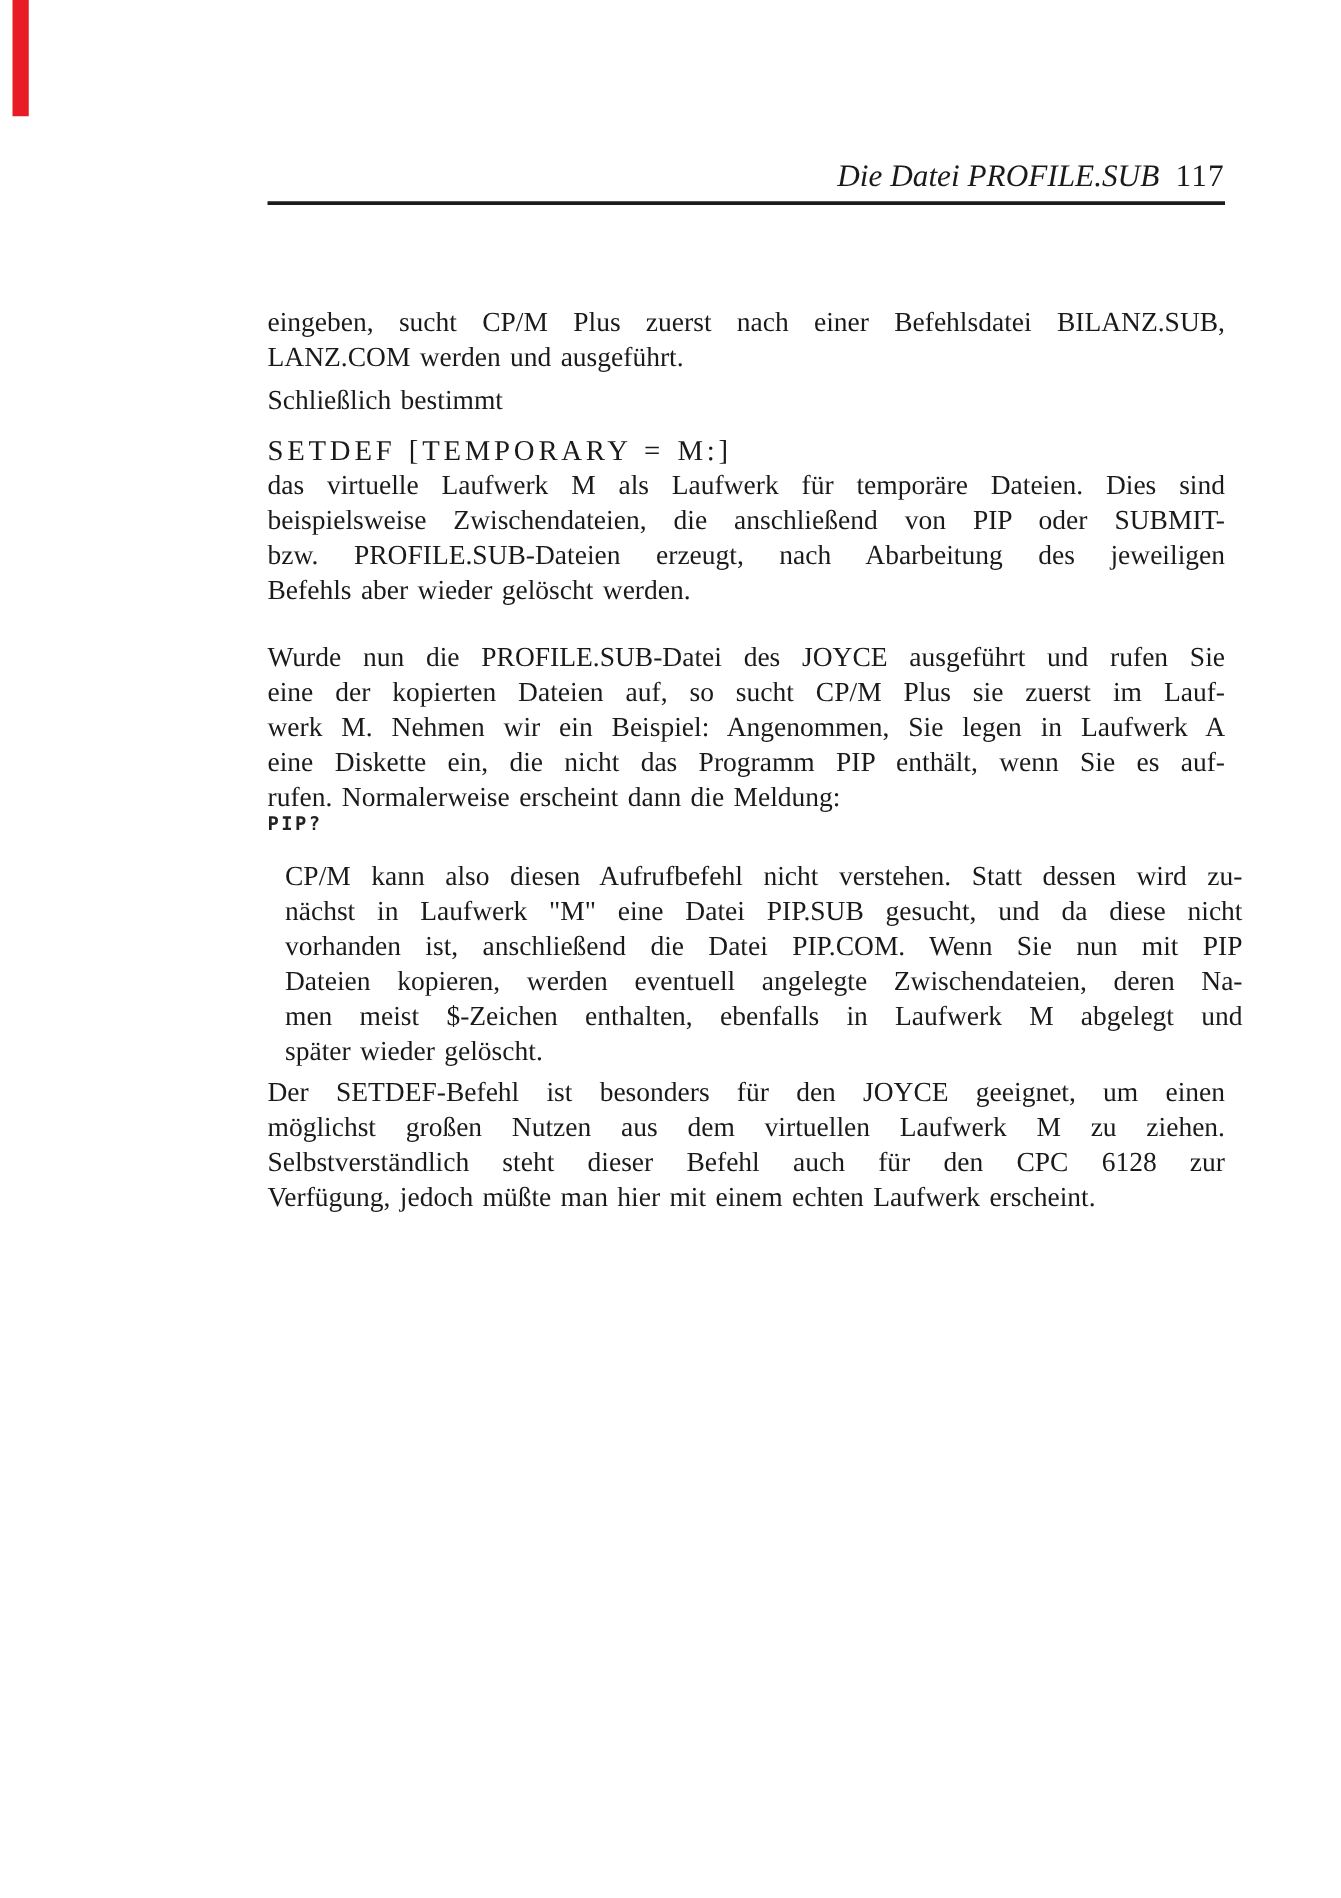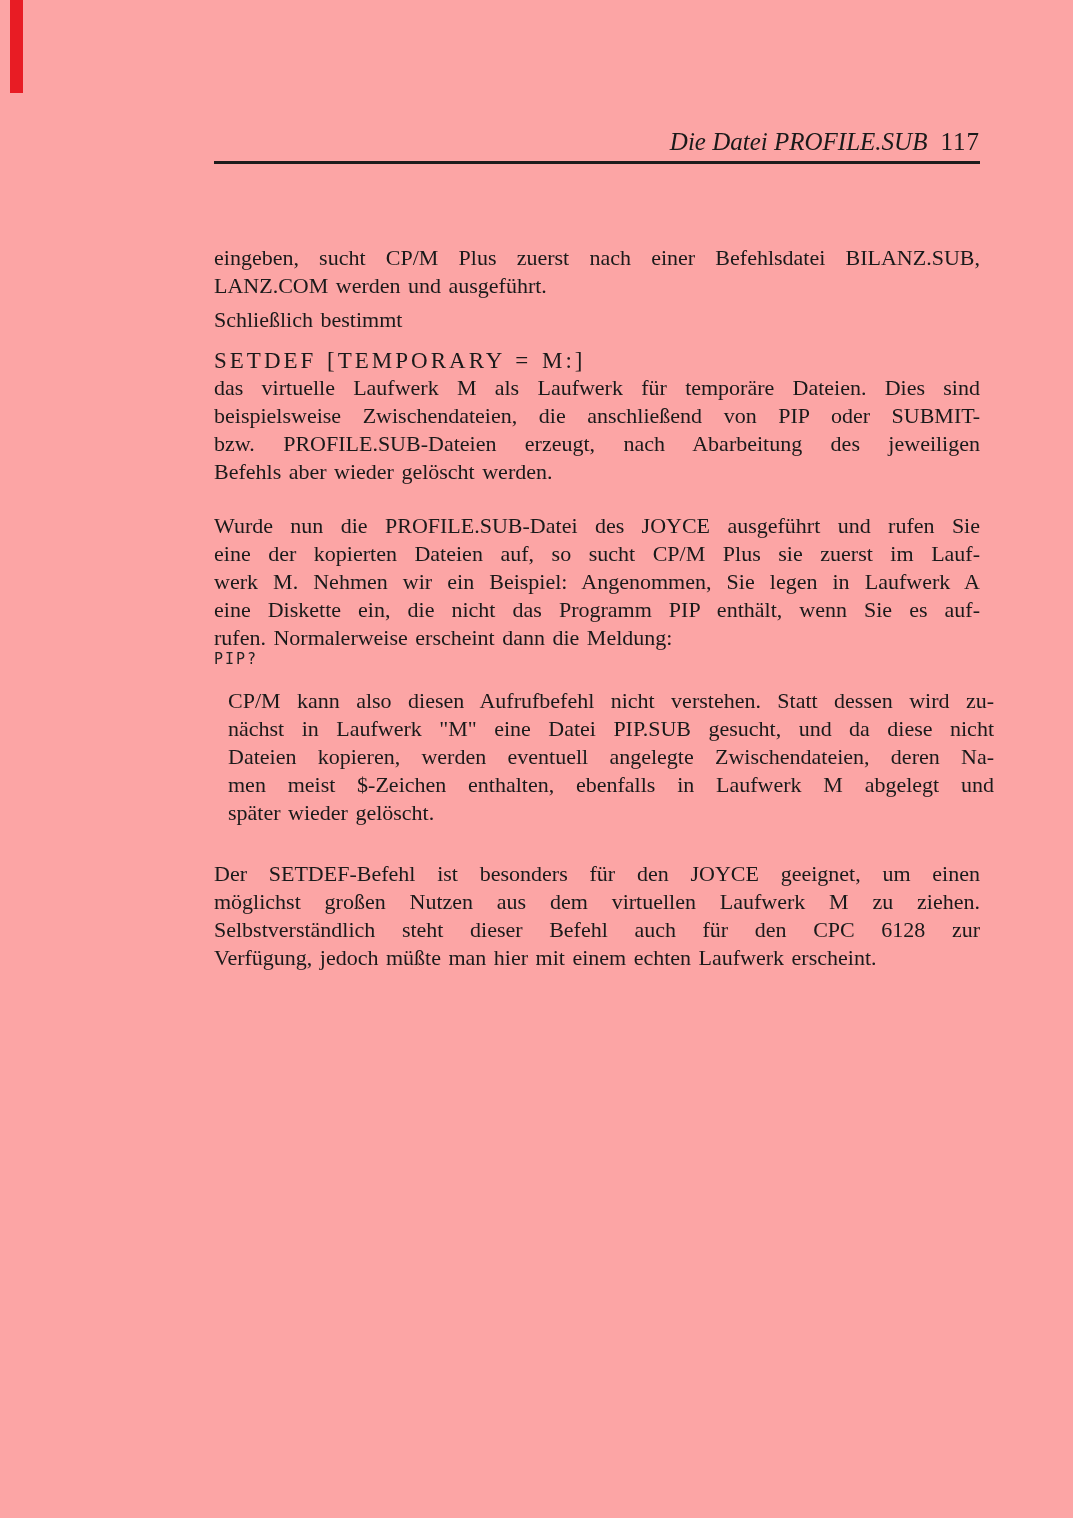--- a/index.html
+++ b/index.html
@@ -48,32 +48,32 @@
   .p-setdef{
     top:347px;
     font-size:23px;line-height:28px;
     letter-spacing:3px;word-spacing:6px;
   }
   .p3{top:374px;}
   .p4{top:512px;}
   .p-pip{
     top:650px;
     font-family:"DejaVu Sans Mono", monospace;
-    font-weight:normal;
+    font-weight:bold;
     font-size:15px;line-height:19px;
     letter-spacing:2px;
     color:#222;
   }
   .p5{top:687px;margin-left:14px;}
   .p6{top:860px;}
 </style>
 </head>
 <body>
 
-<div class="page" style="background: #fca5a5; color: rgb(26, 26, 26);">
+<div class="page" style="background: #ffffff; color: rgb(26, 26, 26);">
 
   <div class="red-mark" style="background: rgb(232, 28, 36);"></div>
 
   <div class="text-col page-header">
     <span>Die Datei PROFILE.SUB</span><span class="pageno">117</span>
   </div>
 
   <div class="header-rule"></div>
 
   <div class="text-col para p1">
@@ -104,20 +104,21 @@
     <div class="line last">rufen. Normalerweise erscheint dann die Meldung:</div>
   </div>
 
   <div class="text-col para p-pip">
     <div class="line last">PIP?</div>
   </div>
 
   <div class="text-col para p5">
     <div class="line">CP/M kann also diesen Aufrufbefehl nicht verstehen. Statt dessen wird zu-</div>
     <div class="line">nächst in Laufwerk "M" eine Datei PIP.SUB gesucht, und da diese nicht</div>
+    <div class="line">vorhanden ist, anschließend die Datei PIP.COM. Wenn Sie nun mit PIP</div>
     <div class="line">Dateien kopieren, werden eventuell angelegte Zwischendateien, deren Na-</div>
     <div class="line">men meist $-Zeichen enthalten, ebenfalls in Laufwerk M abgelegt und</div>
     <div class="line last">später wieder gelöscht.</div>
   </div>
 
   <div class="text-col para p6">
     <div class="line">Der SETDEF-Befehl ist besonders für den JOYCE geeignet, um einen</div>
     <div class="line">möglichst großen Nutzen aus dem virtuellen Laufwerk M zu ziehen.</div>
     <div class="line">Selbstverständlich steht dieser Befehl auch für den CPC 6128 zur</div>
     <div class="line last">Verfügung, jedoch müßte man hier mit einem echten Laufwerk erscheint.</div>

